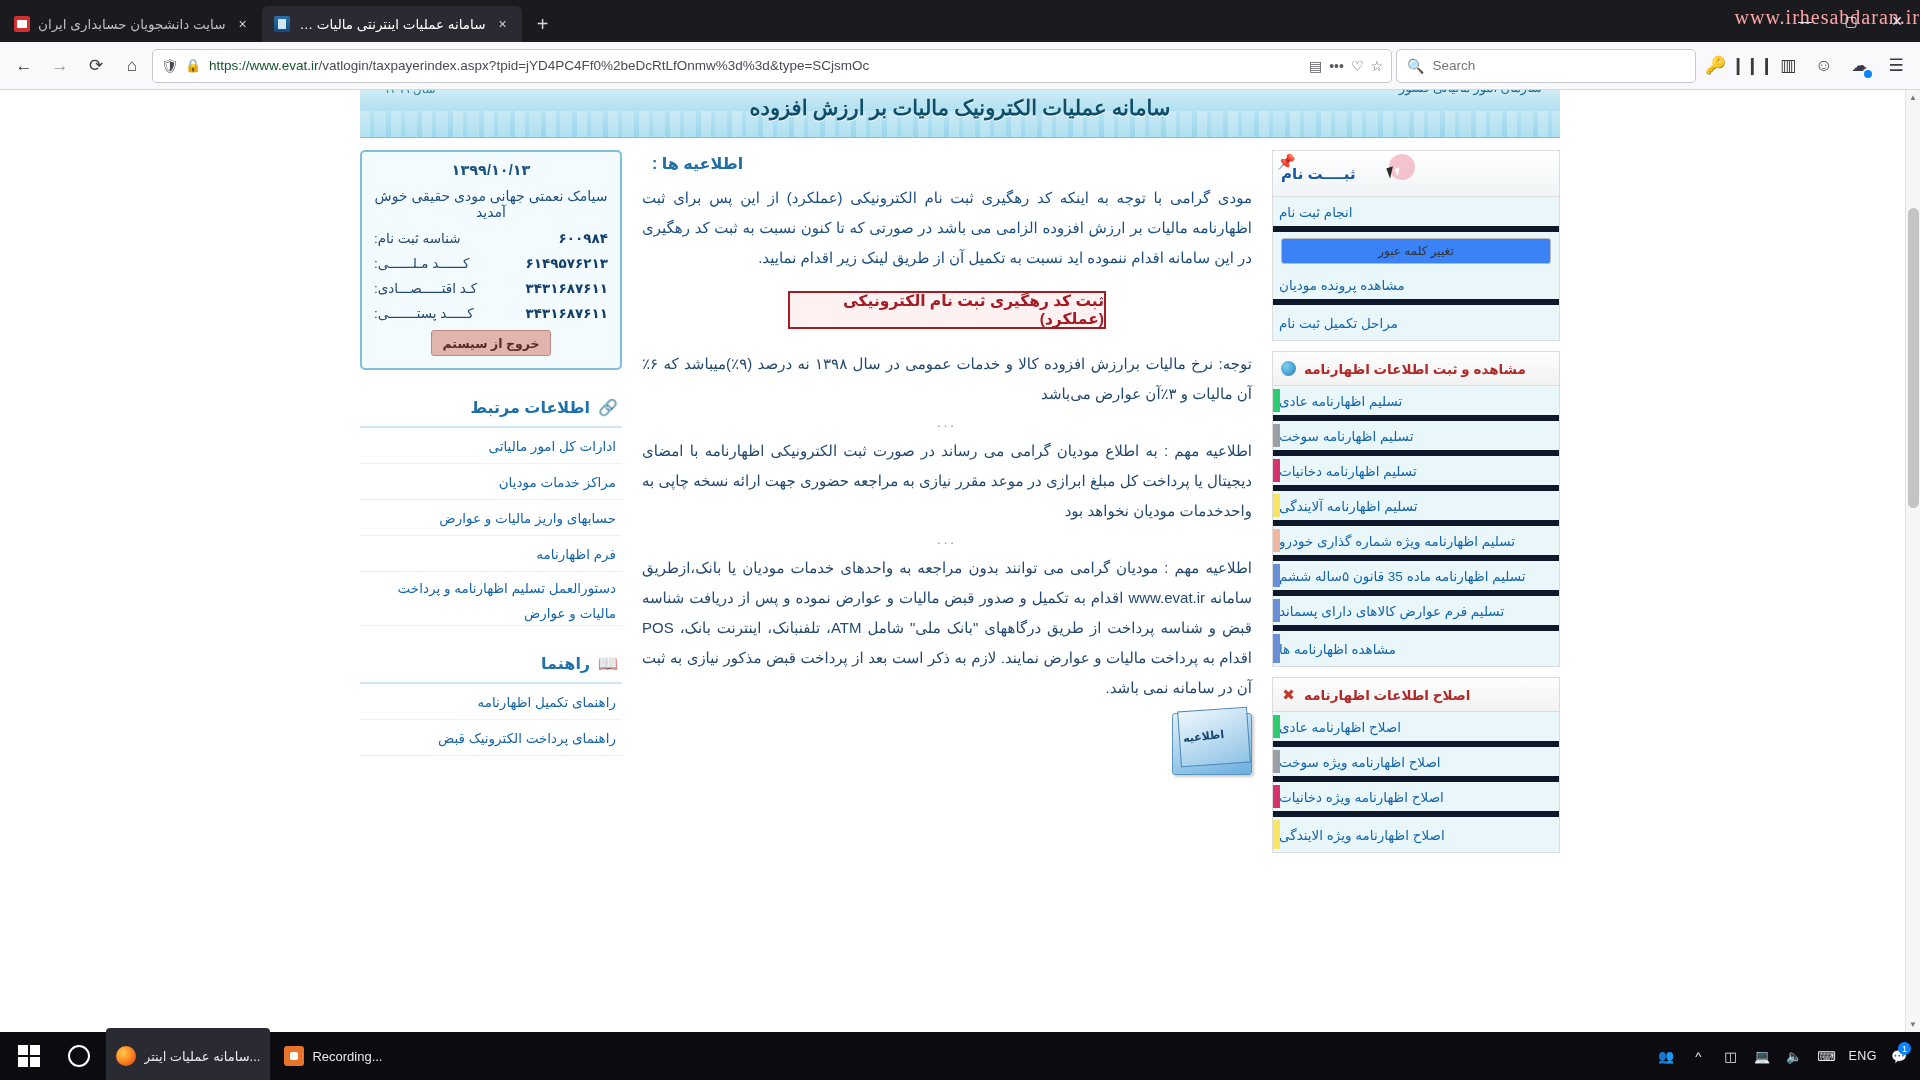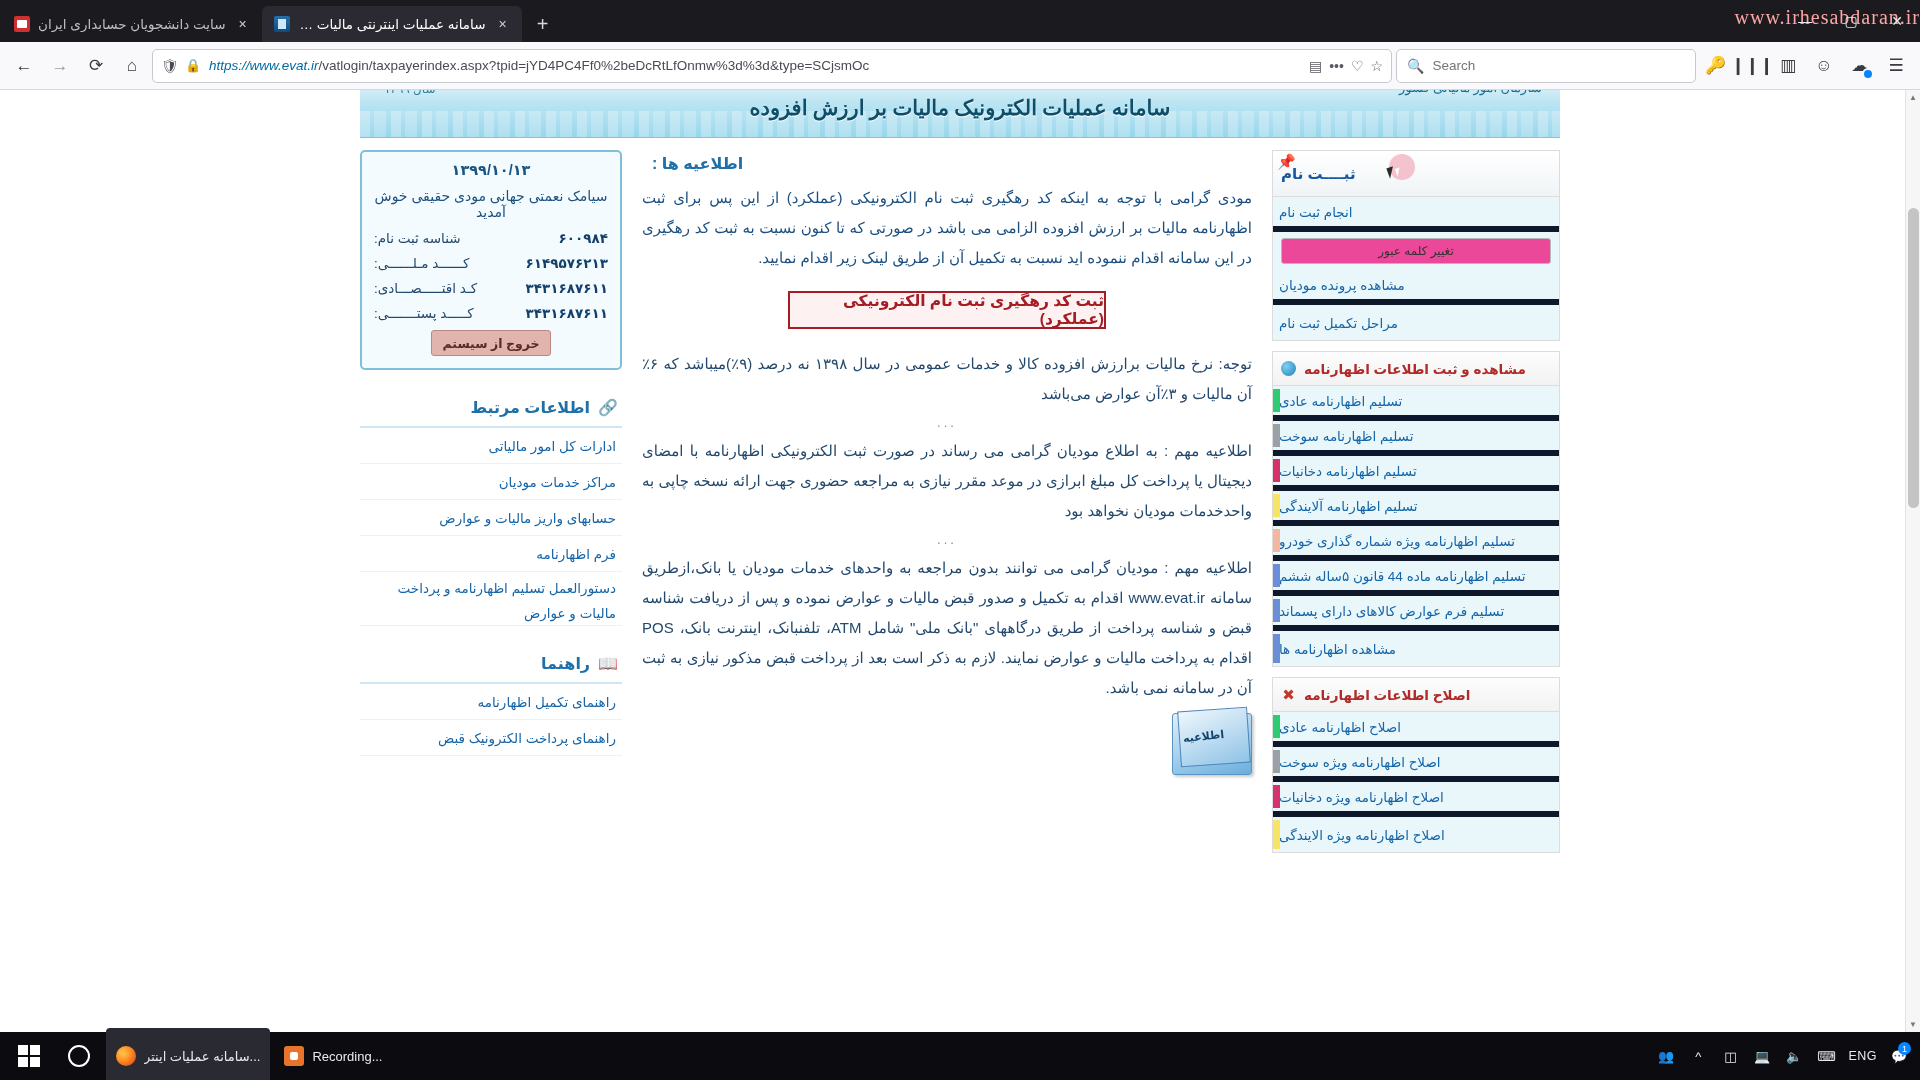--- a/index.html
+++ b/index.html
@@ -64,21 +64,21 @@
   .urlbar {
     flex: 1; height: 34px; background: #ffffff; border: 1px solid #c8c8cf; border-radius: 5px;
     display: flex; align-items: center; gap: 7px; padding: 0 8px; min-width: 0;
   }
   .urlbar .shield { color: #4a4a52; font-size: 14px; }
   .urlbar .lock { color: #2e7d32; font-size: 13px; }
   .url-text {
     flex: 1; font-size: 13.5px; color: #1a1a1f; white-space: nowrap; overflow: hidden;
     text-overflow: clip; direction: ltr; font-family: "Liberation Sans", sans-serif;
   }
-  .url-text .host { color: #0369a1; font-style: italic; }
+  .url-text .host { color: #14532d; }
   .url-text .path { color: #4b4b55; }
   .urlbar .mini-ico { color: #5a5a63; font-size: 14px; }
   .searchbar {
     width: 300px; height: 34px; background: #ffffff; border: 1px solid #c8c8cf; border-radius: 5px;
     display: flex; align-items: center; gap: 8px; padding: 0 10px; flex: 0 0 300px;
   }
   .searchbar .s-ico { color: #5a5a63; font-size: 14px; }
   .searchbar input {
     border: none; outline: none; font-size: 13.5px; color: #1a1a1f; width: 100%;
     font-family: "Liberation Sans", sans-serif; background: transparent;
@@ -160,21 +160,21 @@
   .menu-item {
     height: 35px; display: flex; align-items: center; justify-content: flex-end;
     padding: 0 10px 0 6px; font-size: 13.5px; color: #1565a8; gap: 8px;
     border-bottom: 6px solid #0f172a; position: relative;
   }
   .menu-item:last-child { border-bottom: none; }
   .menu-item .bar {
     position: absolute; left: 0; top: 3px; bottom: 3px; width: 7px;
   }
   .pw-btn {
-    margin: 6px 8px; height: 26px; background: #ec4899; border: 1px solid #b9b9b9;
+    margin: 6px 8px; height: 26px; background: #3b82f6; border: 1px solid #b9b9b9;
     border-radius: 3px; display: flex; align-items: center; justify-content: center;
     font-size: 12px; color: #333;
   }
 
   
   .center-col { flex: 1; min-width: 0; padding: 0 6px; }
   .ann-title { text-align: left; font-size: 16px; font-weight: bold; color: #1f6fa8; padding: 4px 0 10px 10px; }
   .para {
     font-size: 15px; line-height: 30px; color: #1b4f80; text-align: justify;
     font-family: "Liberation Sans", sans-serif; font-weight: normal;
@@ -389,21 +389,21 @@
                 <div class="menu-item">
                   <span class="bar" style="background:#f7e463"></span>
                   <span>تسلیم اظهارنامه آلایندگی</span>
                 </div>
                 <div class="menu-item">
                   <span class="bar" style="background:#f2b7a0"></span>
                   <span>تسلیم اظهارنامه ویژه شماره گذاری خودرو</span>
                 </div>
                 <div class="menu-item">
                   <span class="bar" style="background:#6a8fd8"></span>
-                  <span>تسلیم اظهارنامه ماده 44 قانون ۵ساله ششم</span>
+                  <span>تسلیم اظهارنامه ماده 35 قانون ۵ساله ششم</span>
                 </div>
                 <div class="menu-item">
                   <span class="bar" style="background:#6a8fd8"></span>
                   <span>تسلیم فرم عوارض کالاهای دارای پسماند</span>
                 </div>
                 <div class="menu-item">
                   <span class="bar" style="background:#6a8fd8"></span>
                   <span>مشاهده اظهارنامه ها</span>
                 </div>
               </div>

